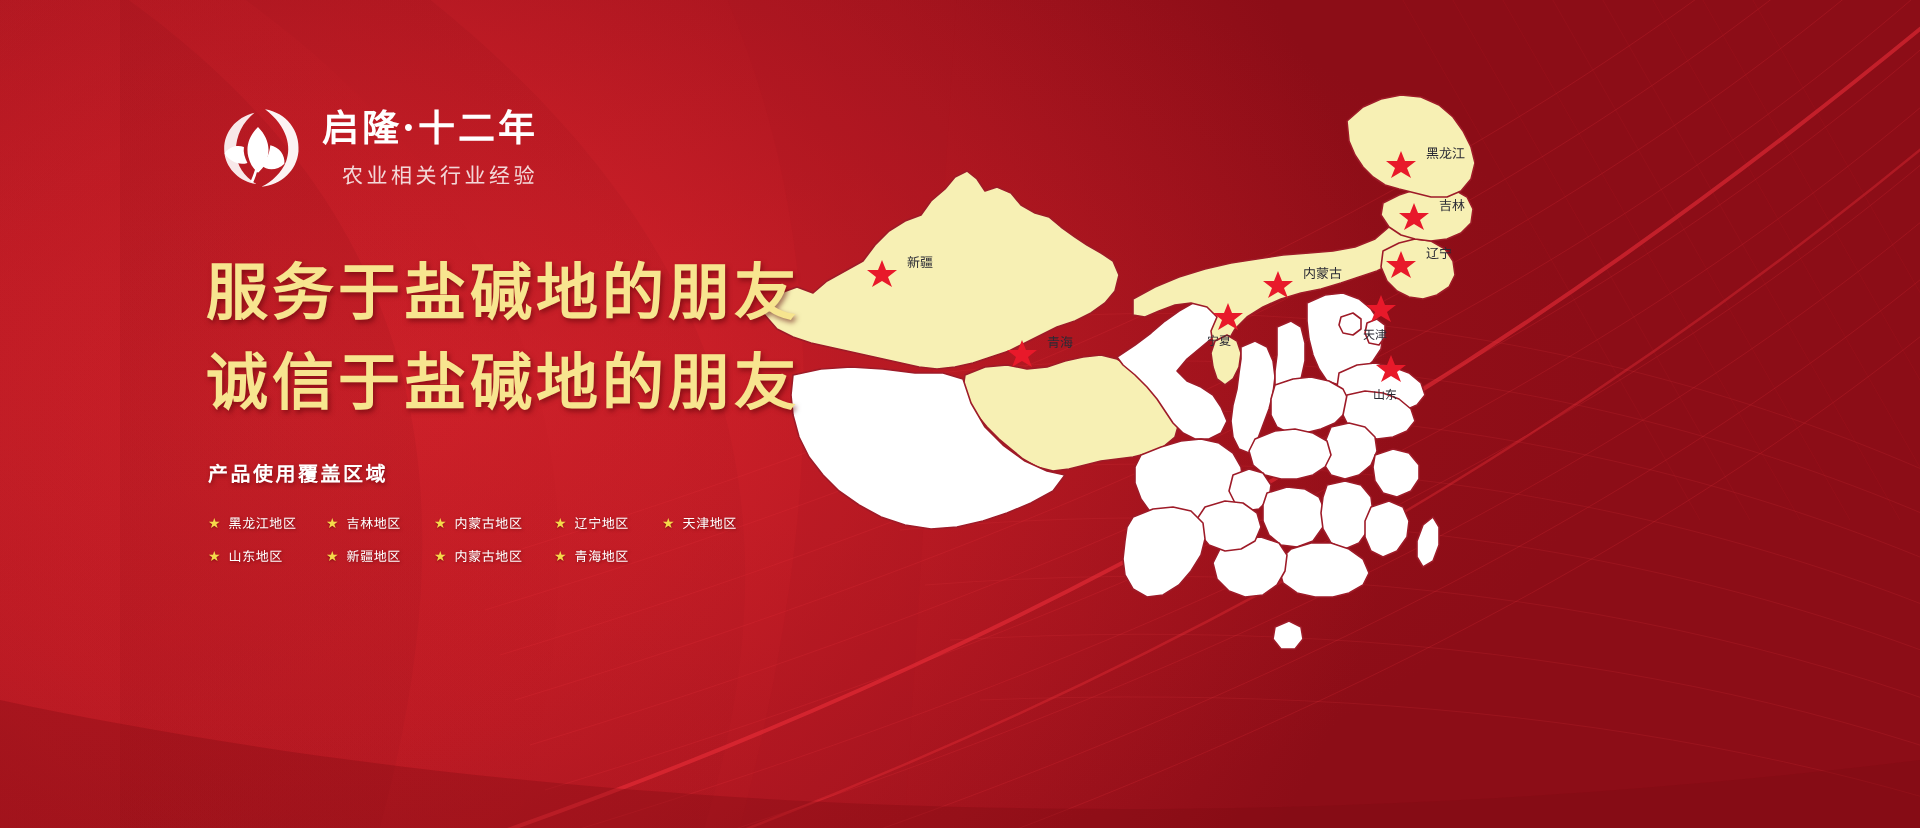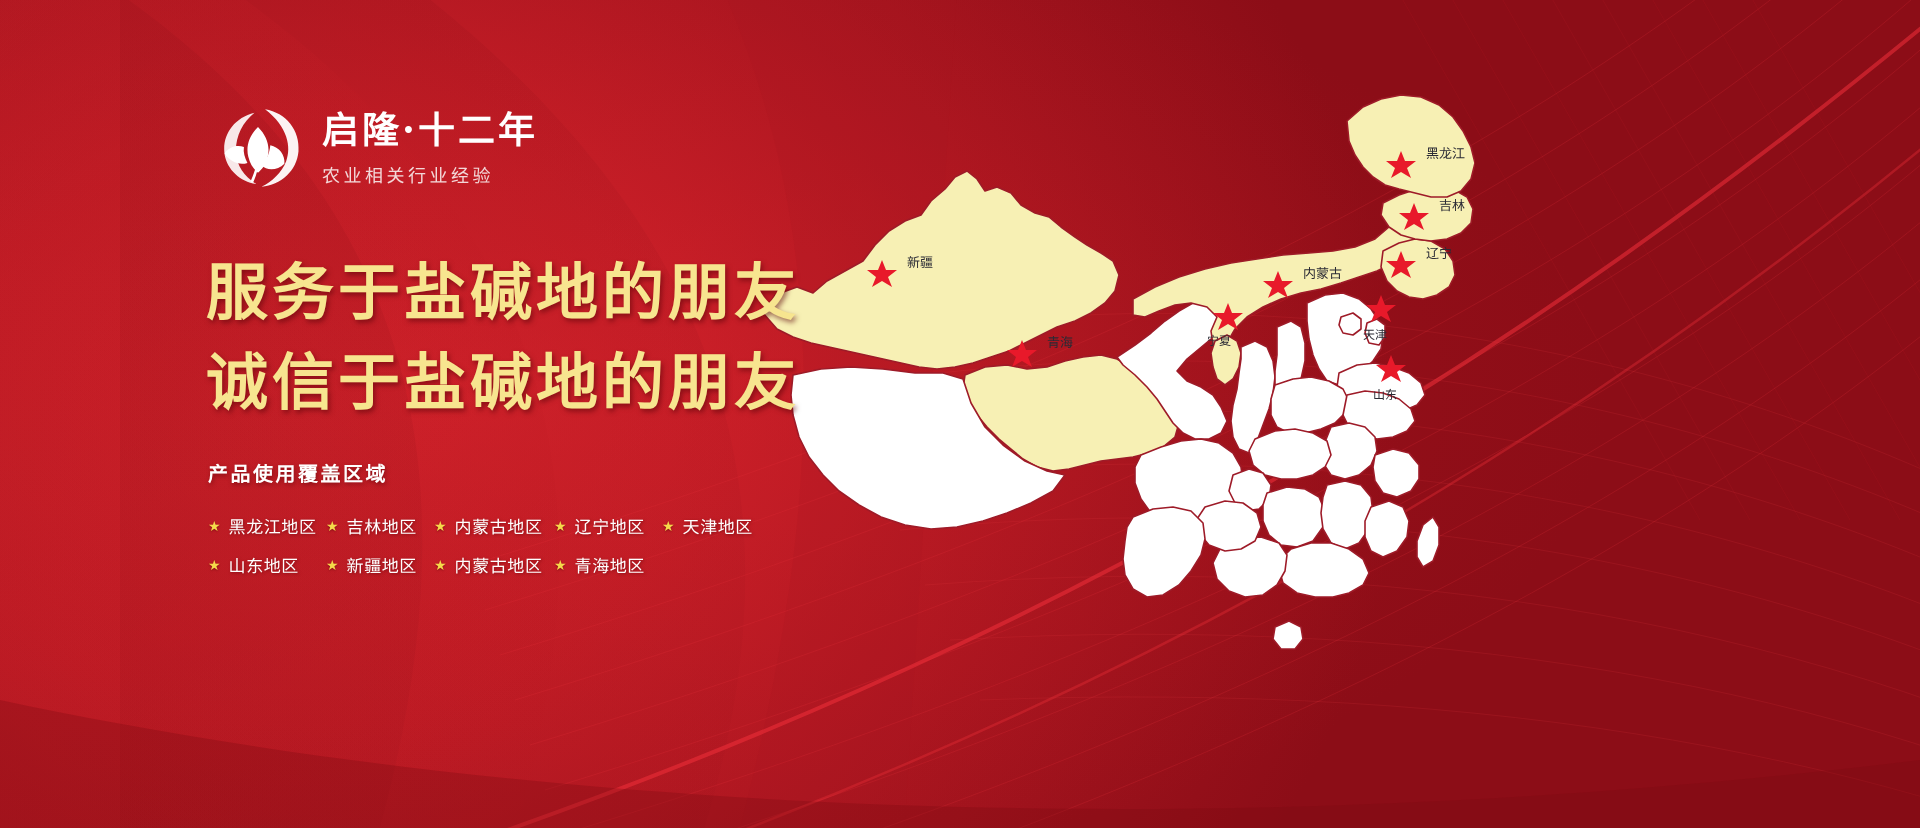--- a/index.html
+++ b/index.html
@@ -31,22 +31,22 @@
   .logo-mark{width:88px;height:88px;flex:none;display:block;}
   .logo-text{display:flex;flex-direction:column;justify-content:center;}
   .logo-title{
     font-family:"DejaVu Serif","Liberation Serif",serif;
     font-size:37px;font-weight:700;color:#ffffff;
     letter-spacing:3px;line-height:1.16;
     white-space:nowrap;
   }
   .logo-sub{
     font-family:Liberation Serif, serif;
-    font-size:18px;color:#f6e2e2;letter-spacing:3.5px;
-    margin-top:9px;white-space:nowrap;opacity:.95;
+    font-size:21px;color:#f6e2e2;letter-spacing:3.5px;
+    margin-top:9px;white-space:nowrap;opacity:.95;text-align:right;
   }
   .headline{
     position:absolute;left:206px;top:252px;
   }
   .headline-line{
     font-family:"DejaVu Serif","Liberation Serif",serif;
     font-size:62px;font-weight:700;
     color:#f7e58f;
     letter-spacing:4px;
     line-height:1.33;
@@ -74,21 +74,21 @@
   .region-item{
     display:flex;align-items:center;gap:8px;
     white-space:nowrap;
   }
   .region-star{
     font-size:14px;color:#f5d94a;line-height:1;
     text-shadow:0 1px 2px rgba(70,2,6,.45);
   }
   .region-label{
     font-family:Liberation Serif, serif;
-    font-size:17px;color:#ffffff;letter-spacing:.6px;
+    font-size:13px;color:#ffffff;letter-spacing:.6px;
     text-shadow:1px 1px 3px rgba(80,3,8,.5);
   }
 
   
   .map-wrap{
     position:absolute;left:735px;top:55px;
     width:740px;height:660px;z-index:5;
   }
   .map-svg{width:100%;height:100%;display:block;}
   .map-label{

